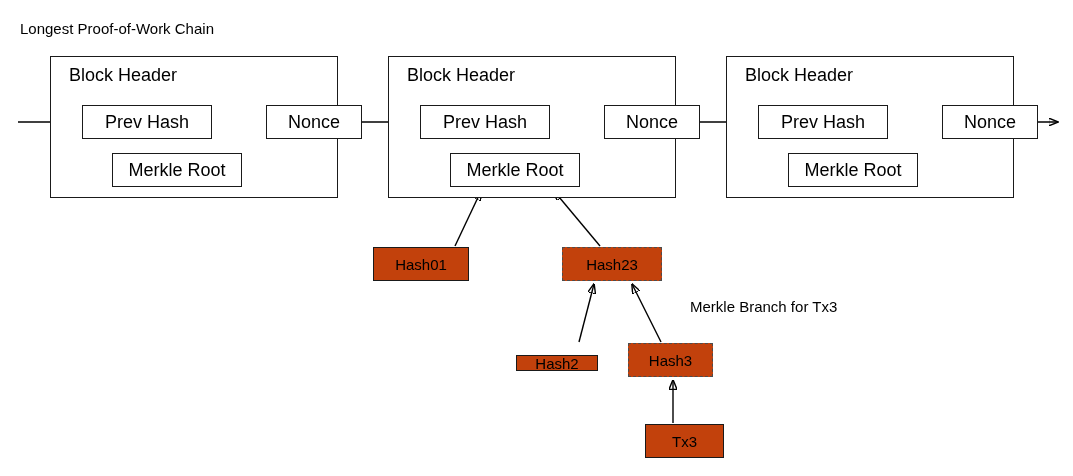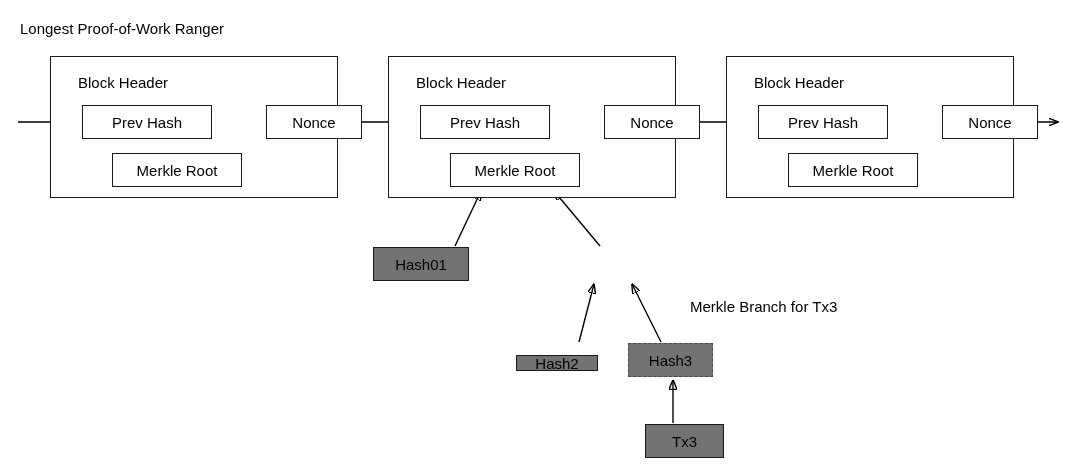--- a/index.html
+++ b/index.html
@@ -35,33 +35,32 @@
     border: 1.6px solid #1a1a1a;
     box-sizing: border-box;
     background: #ffffff;
   }
   #block-1 { left: 50px; }
   #block-2 { left: 388px; }
   #block-3 { left: 726px; }
   .block-header-label {
     position: absolute;
     left: 18px;
-    top: 16px;
-    font-size: 15px;
+    top: 8px;
+    font-size: 18px;
     color: #000000;
     white-space: nowrap;
     line-height: 20px;
-    margin-left: 9px;
   }
   .field-box {
     position: absolute;
     border: 1.6px solid #1a1a1a;
     box-sizing: border-box;
     background: #ffffff;
-    font-size: 15px;
+    font-size: 18px;
     color: #000000;
     display: flex;
     align-items: center;
     justify-content: center;
     white-space: nowrap;
   }
   .field-prev-hash {
     left: 31px;
     top: 48px;
     width: 130px;
@@ -76,21 +75,21 @@
   }
   .field-merkle-root {
     left: 61px;
     top: 96px;
     width: 130px;
     height: 34px;
   }
   .node-box {
     position: absolute;
     box-sizing: border-box;
-    background: #737373;
+    background: #c2410c;
     font-size: 15px;
     color: #000000;
     display: flex;
     align-items: center;
     justify-content: center;
     white-space: nowrap;
   }
   .node-solid { border: 1.6px solid #1a1a1a; }
   .node-dashed { border: 1.5px dashed #4d4d4d; }
 
@@ -127,21 +126,21 @@
     height: 476px;
     pointer-events: none;
   }
   svg.edges line, svg.edges path { stroke: #000000; stroke-width: 1.4; fill: none; }
 </style>
 </head>
 <body>
 
 <div id="canvas">
 
-  <div class="diagram-title">Longest Proof-of-Work Ranger</div>
+  <div class="diagram-title">Longest Proof-of-Work Chain</div>
 
   <svg class="edges" viewBox="0 0 1073 476">
     <defs>
       <marker id="arrowhead" markerWidth="10" markerHeight="8" refX="9.5" refY="4" orient="auto" markerUnits="userSpaceOnUse">
         <path d="M0,0 L10,4 L0,8 z" fill="#000000" stroke="none"></path>
       </marker>
     </defs>
 
     <line x1="18" y1="122" x2="81" y2="122" marker-end="url(#arrowhead)"></line>
 
@@ -177,20 +176,21 @@
   </div>
 
   <div class="block" id="block-3">
     <div class="block-header-label">Block Header</div>
     <div class="field-box field-prev-hash">Prev Hash</div>
     <div class="field-box field-nonce">Nonce</div>
     <div class="field-box field-merkle-root">Merkle Root</div>
   </div>
 
   <div class="node-box node-solid" id="node-hash01">Hash01</div>
+  <div class="node-box node-dashed" id="node-hash23">Hash23</div>
   <div class="node-box node-solid" id="node-hash2">Hash2</div>
   <div class="node-box node-dashed" id="node-hash3">Hash3</div>
   <div class="node-box node-solid" id="node-tx3">Tx3</div>
 
   <div class="branch-label">Merkle Branch for Tx3</div>
 
 
 </div>
 
 </body></html>

